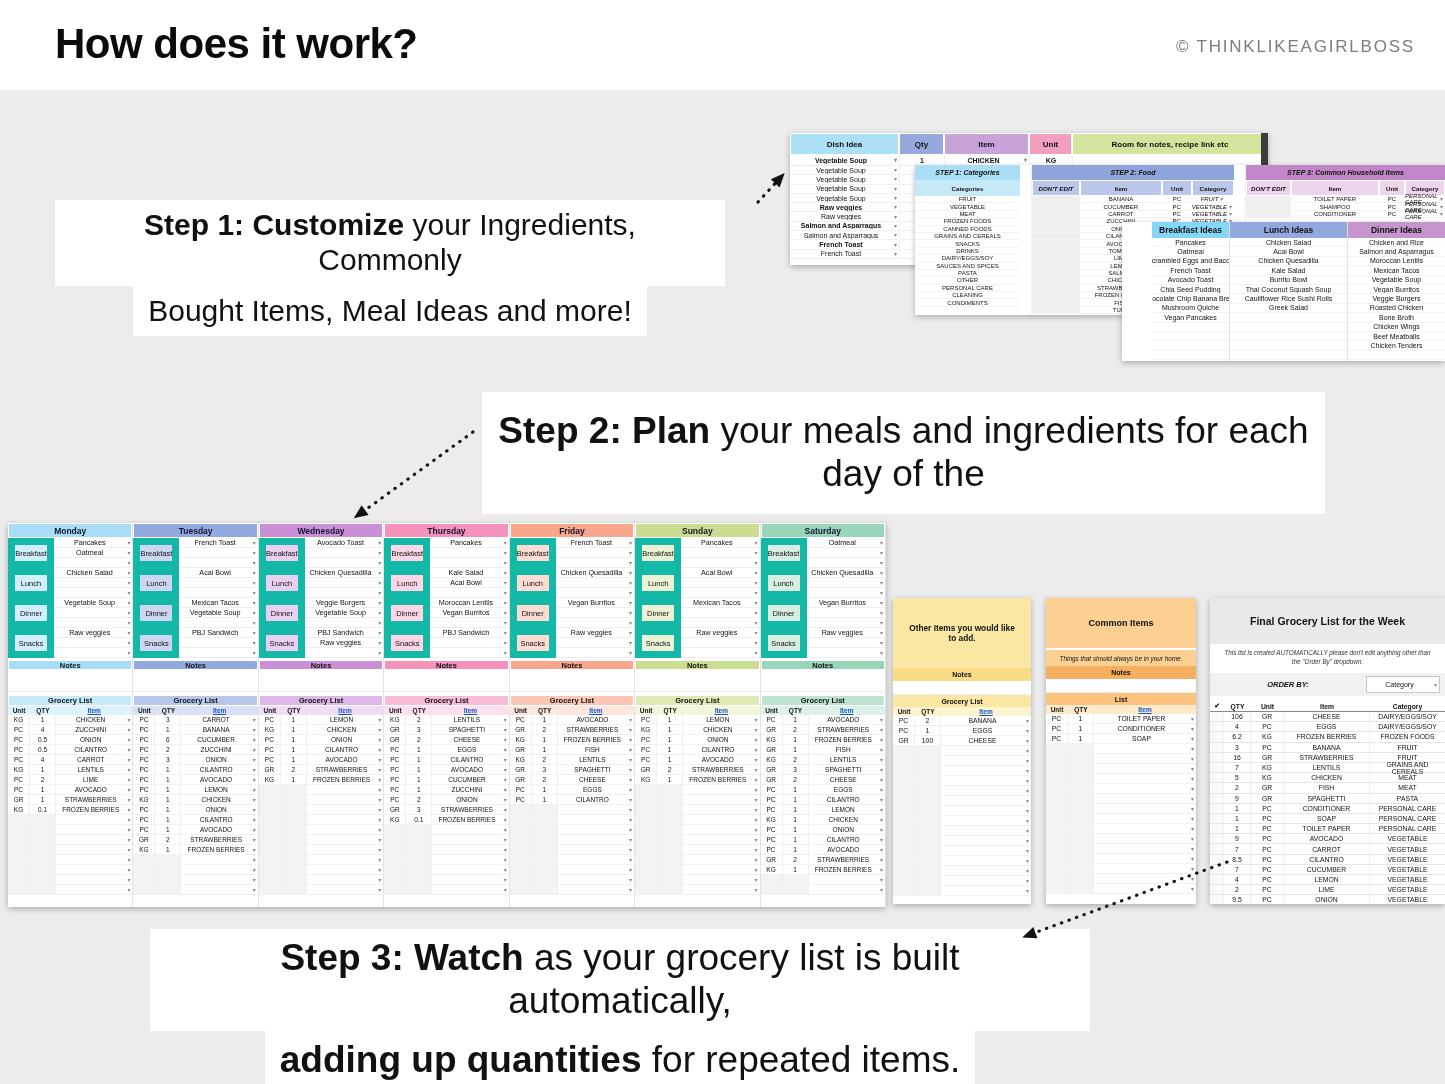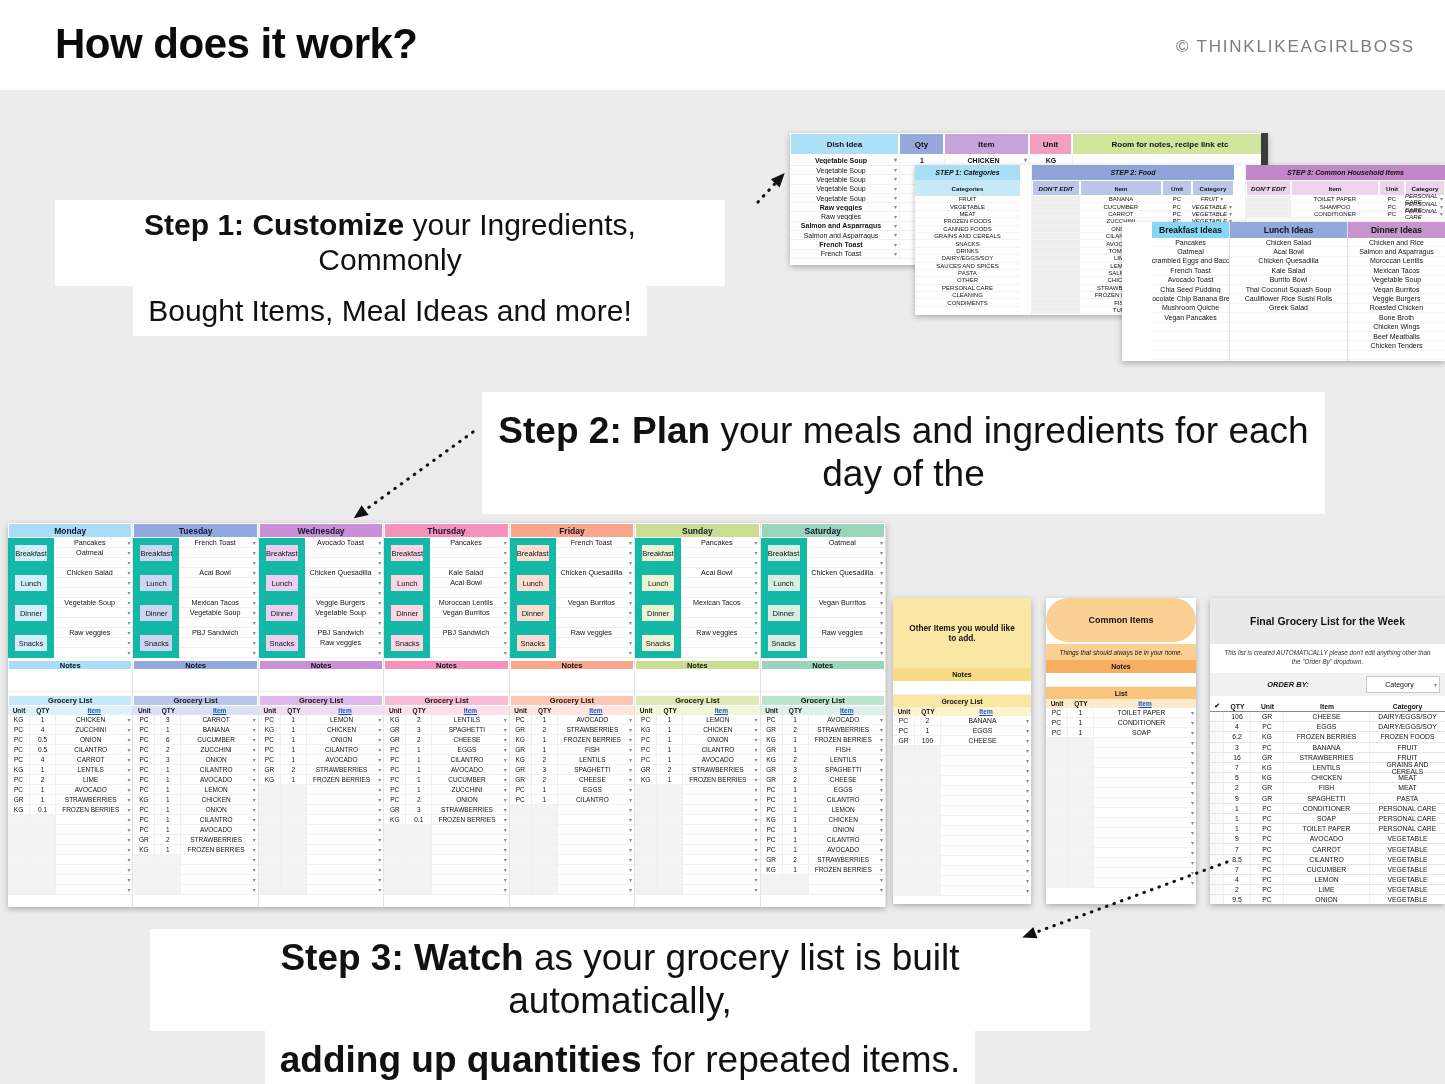--- a/index.html
+++ b/index.html
@@ -120,21 +120,21 @@
 
   
   .panelrows .g-row{font-size:6.8px;}
   .other{left:893px;top:598px;width:138px;height:306px;font-size:7px;}
   .oi-title{height:70px;background:#fbe7a4;display:flex;align-items:center;justify-content:center;text-align:center;font-weight:bold;font-size:8.3px;padding:0 12px;}
   .oi-notes{height:13px;background:#f8dc85;display:flex;align-items:center;justify-content:center;font-weight:bold;font-size:7px;}
   .oi-space{height:14px;border-bottom:1px solid #eee;}
   .oi-gl{height:12px;background:#fbe7a4;display:flex;align-items:center;justify-content:center;font-weight:bold;font-size:7px;}
   .oi-cols{background:#fdf3cf;}
   .common{left:1046px;top:598px;width:150px;height:306px;font-size:7px;}
-  .ci-title{height:44px;background:#fcd093;display:flex;align-items:center;justify-content:center;font-weight:bold;font-size:9px;border-radius:25px;}
+  .ci-title{height:50px;background:#fcd093;display:flex;align-items:center;justify-content:center;font-weight:bold;font-size:9px;}
   .ci-sub{height:18px;background:#fcd093;border-top:2px solid #fff;display:flex;align-items:center;justify-content:center;font-style:italic;font-size:6.4px;padding:0 6px;text-align:center;}
   .ci-notes{height:13px;background:#f6ae61;display:flex;align-items:center;justify-content:center;font-weight:bold;font-size:7px;}
   .ci-space{height:14px;border-bottom:1px solid #eee;}
   .ci-list{height:12px;background:#fac47f;display:flex;align-items:center;justify-content:center;font-weight:bold;font-size:7px;}
   .ci-cols{background:#fdeacb;}
 
   
   .final{left:1210px;top:598px;width:235px;height:306px;overflow:hidden;font-size:6.8px;}
   .fl-title{height:46px;background:#e9e9e9;display:flex;align-items:center;justify-content:center;text-align:center;font-weight:bold;font-size:10.5px;padding:0 22px;}
   .fl-note{height:27px;font-style:italic;font-size:6.3px;text-align:center;padding:4px 10px 0;color:#333;line-height:1.45;}

